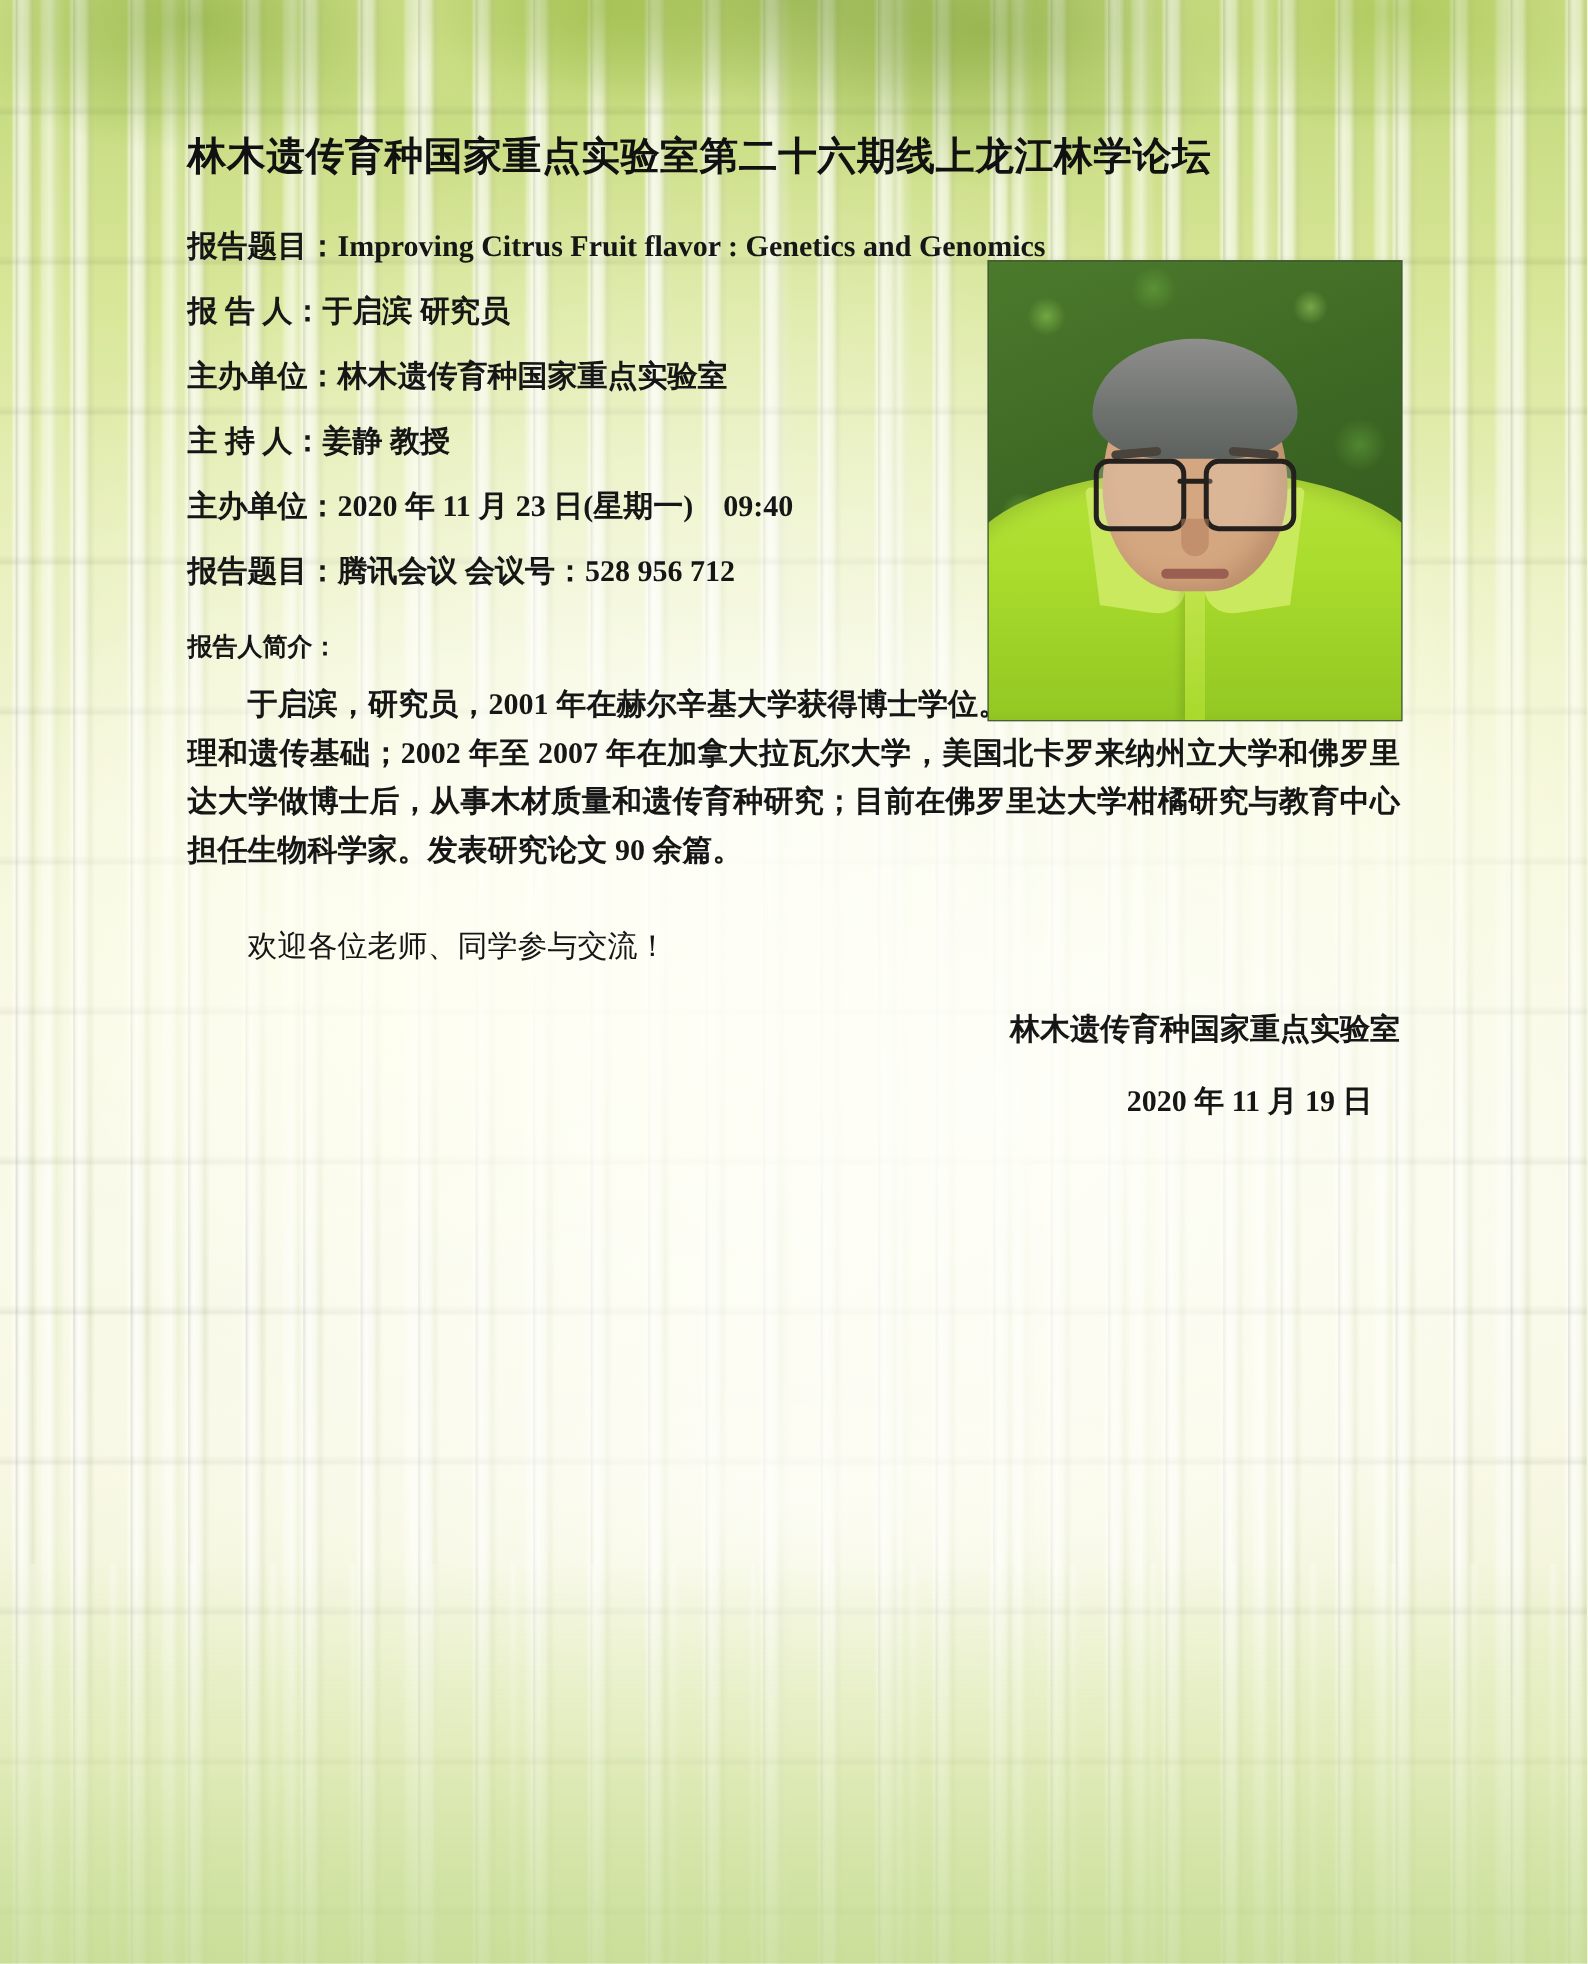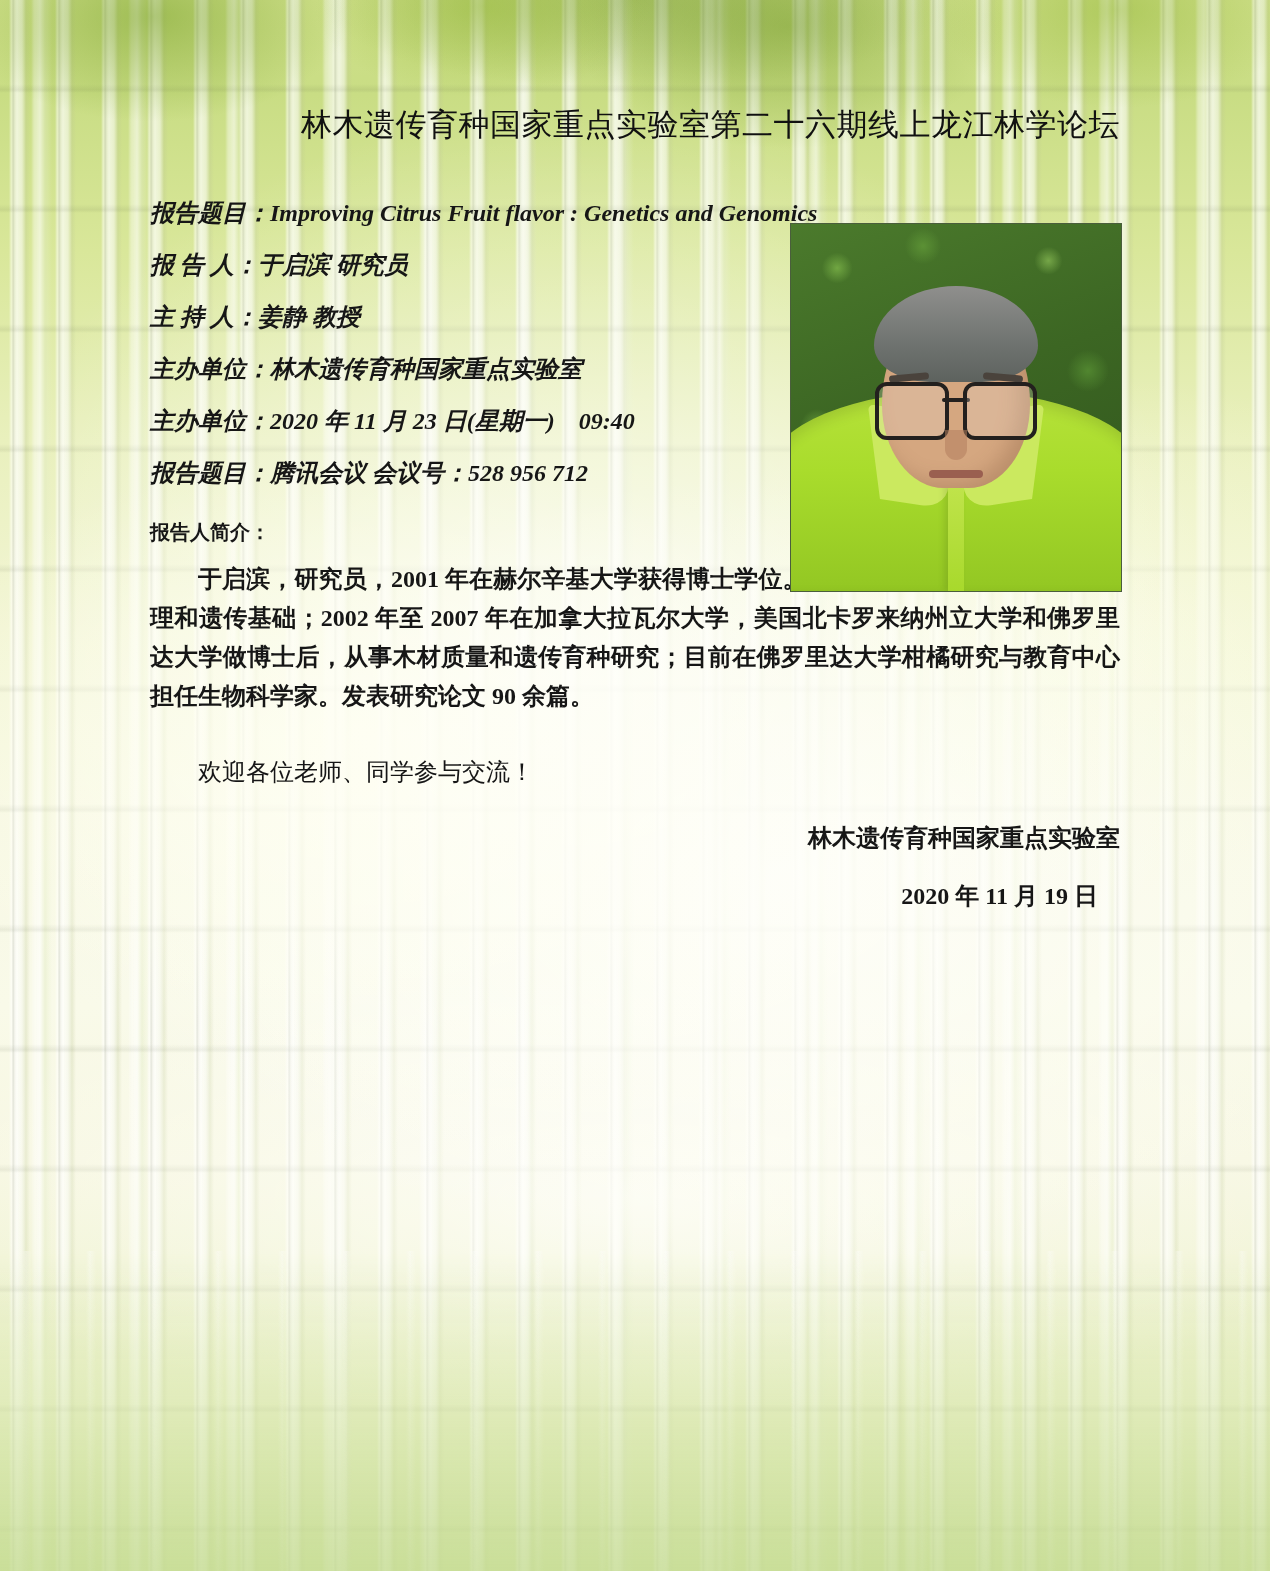--- a/index.html
+++ b/index.html
@@ -138,32 +138,31 @@
   .content {
     position: relative;
     z-index: 2;
     padding: 0 150px;
     color: #161616;
   }
 
   .title {
     margin: 0;
     padding-top: 104px;
-    text-align: right;
+    text-align: left;
     font-size: 31px;
-    font-weight: normal;
+    font-weight: bold;
     letter-spacing: 0.5px;
     color: #111;
     font-family: "Liberation Serif", "DejaVu Serif", serif;
   }
 
   .meta {
-    margin-top: 55px;
+    margin-top: 40px;
     position: relative;
-    font-style: italic;
   }
   .meta-row {
     font-size: 24px;
     font-weight: bold;
     line-height: 1.0;
     margin-bottom: 28px;
     white-space: nowrap;
     color: #161616;
   }
   .meta-row .label { letter-spacing: 0px; }
@@ -358,25 +357,25 @@
 
       <div class="meta-row">
         <span class="label">报告题目：</span><span class="value">Improving Citrus Fruit flavor : Genetics and Genomics</span>
       </div>
 
       <div class="meta-row">
         <span class="label">报 告 人：</span><span class="value">于启滨 研究员</span>
       </div>
 
       <div class="meta-row">
+        <span class="label">主办单位：</span><span class="value">林木遗传育种国家重点实验室</span>
+      </div>
+
+      <div class="meta-row">
         <span class="label">主 持 人：</span><span class="value">姜静 教授</span>
-      </div>
-
-      <div class="meta-row">
-        <span class="label">主办单位：</span><span class="value">林木遗传育种国家重点实验室</span>
       </div>
 
       <div class="meta-row">
         <span class="label">主办单位：</span><span class="value">2020 年 11 月 23 日(星期一)　09:40</span>
       </div>
 
       <div class="meta-row">
         <span class="label">报告题目：</span><span class="value">腾讯会议 会议号：528 956 712</span>
       </div>
 

